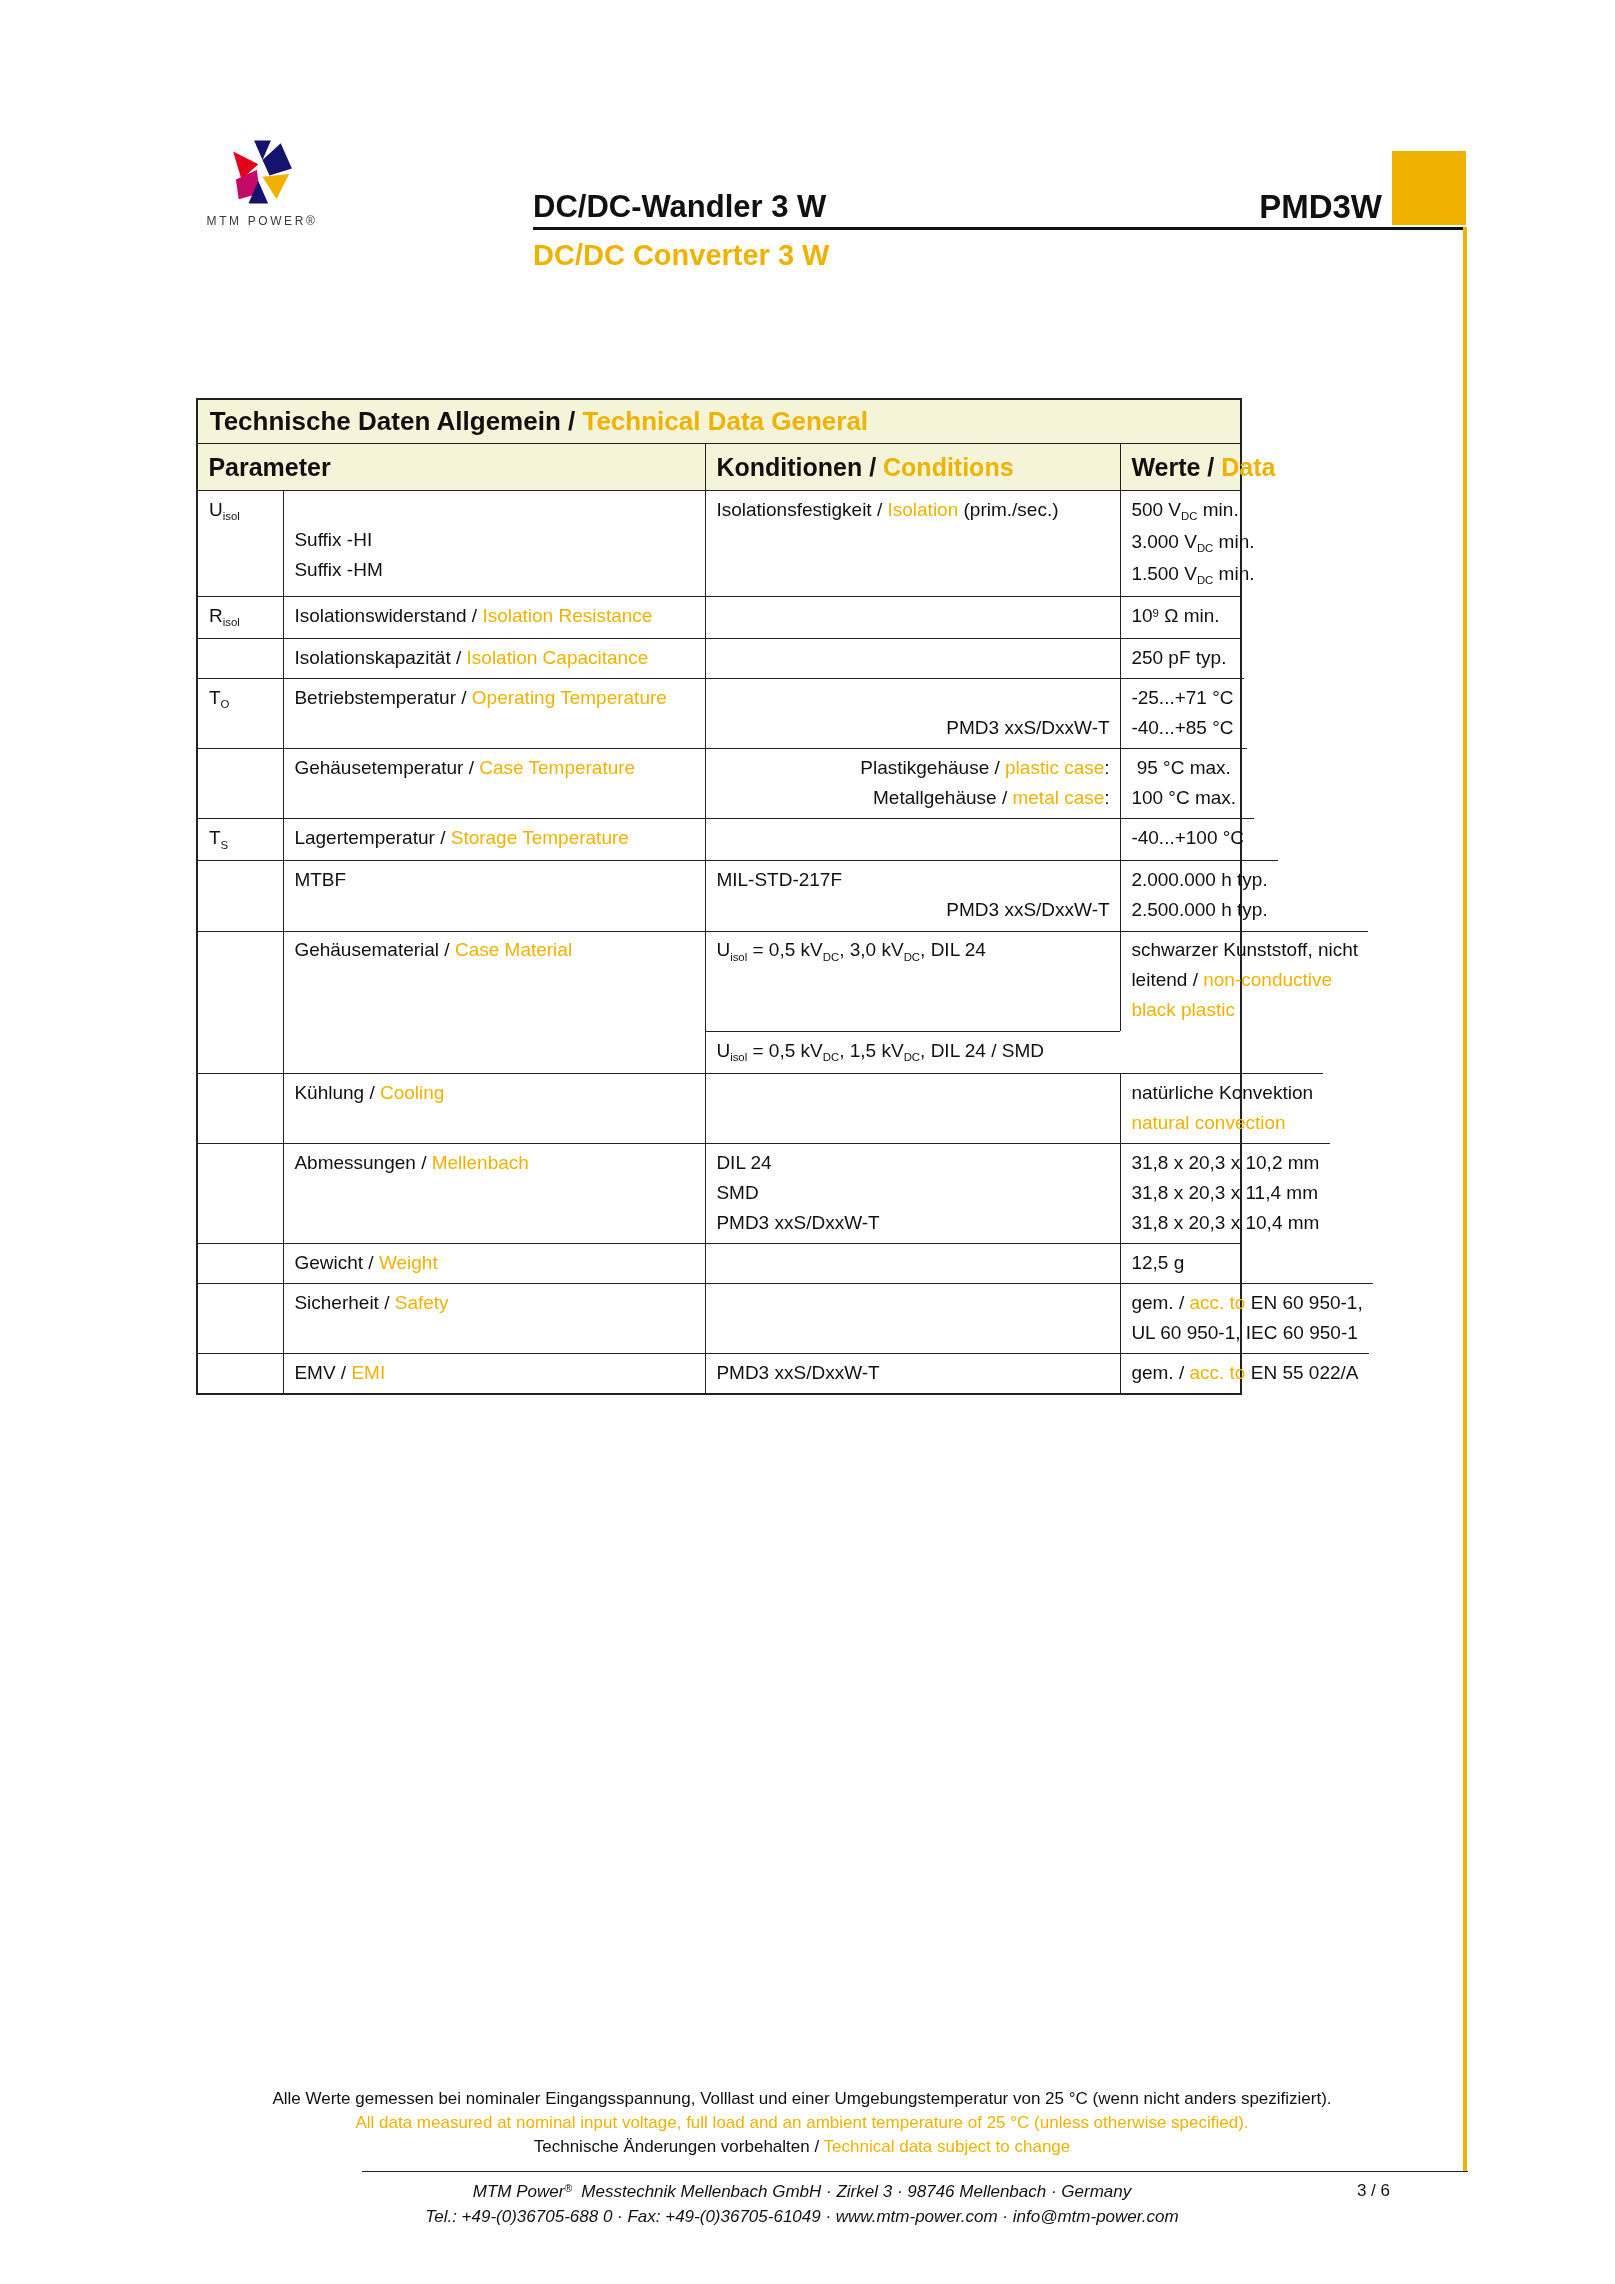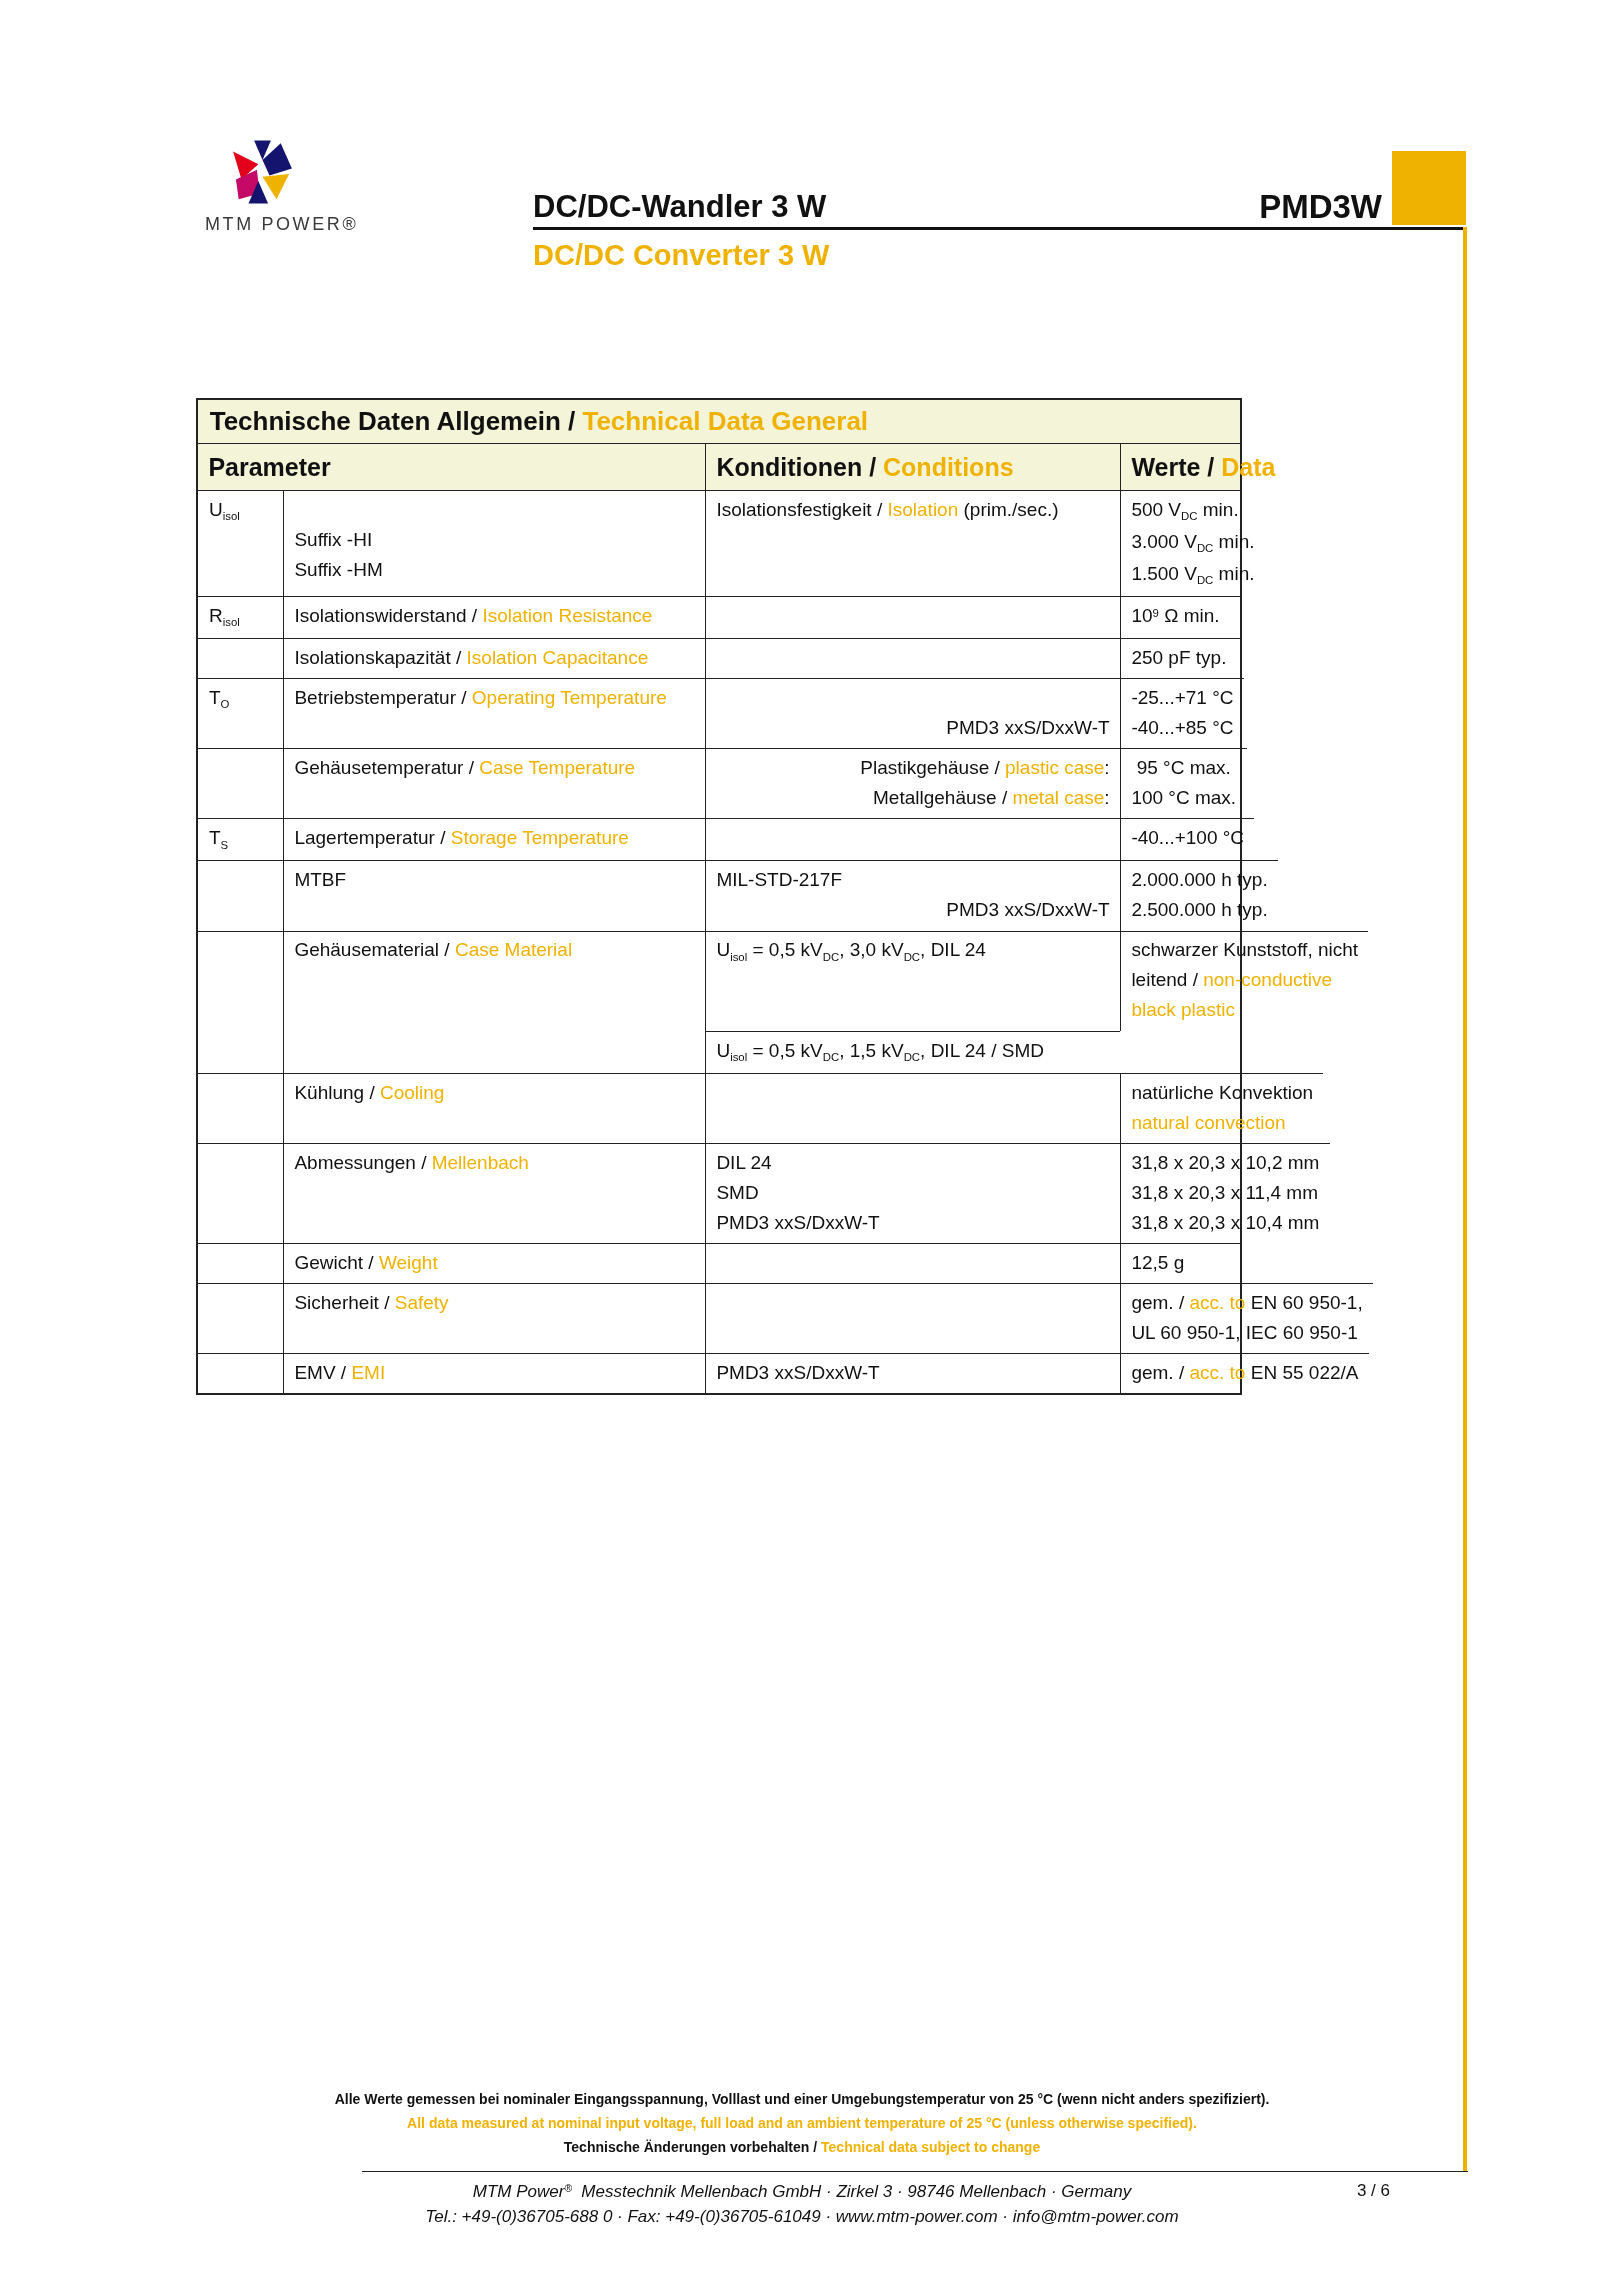--- a/index.html
+++ b/index.html
@@ -9,21 +9,21 @@
     font-family:"Liberation Sans", sans-serif; color:#111;
     --accent:#F0B200; --thead-bg:#F4F4D8;
   }
   .y { color:var(--accent); }
   sub { vertical-align:baseline; position:relative; top:0.38em; font-size:60%; }
   sup { vertical-align:baseline; position:relative; top:-0.45em; font-size:60%; }
 
   
   .logo { position:absolute; left:205px; top:139px; width:114px; text-align:center; }
   .logo svg { display:block; margin:0 auto; }
-  .logo-text { margin-top:5.2px; font-size:18px; letter-spacing:2.6px; color:#3a3a3a; white-space:nowrap; }
+  .logo-text { margin-top:5.2px; font-size:12px; letter-spacing:2.6px; color:#3a3a3a; white-space:nowrap; }
 
   .title-de { position:absolute; left:533px; top:189px; font-size:31px; font-weight:700; color:#111; }
   .product  { position:absolute; left:1076px; top:188px; width:306px; text-align:right; font-size:33px; font-weight:700; color:#111; }
   .accent-square { position:absolute; left:1392px; top:151px; width:74px; height:74px; background:var(--accent); }
   .header-rule { position:absolute; left:533px; top:227px; width:933px; height:3.3px; background:#111; }
   .title-en { position:absolute; left:533px; top:239px; font-size:29px; font-weight:700; color:var(--accent); }
   .accent-vline { position:absolute; left:1463px; top:227px; width:3.9px; height:1944px; background:var(--accent); }
 
   
   .tbl { position:absolute; left:196px; top:398px; width:1046px; border:2px solid #222; background:#fff; }
@@ -42,21 +42,21 @@
   .trow + .trow > .tcell { border-top:1.3px solid #222; }
   .trow.split > .c-sym, .trow.split > .c-name { border-top:none; }
   .tcell { padding:3.9px 10.4px 5.2px 10.4px; font-size:19px; }
   .c-sym { padding-left:11px; }
   .c-name, .c-cond, .c-val { border-left:1.3px solid #222; }
   .line { line-height:30px; min-height:30px; white-space:pre; }
   .line.right { text-align:right; }
 
   
   .notes { position:absolute; left:196px; top:2087px; width:1212px; text-align:center; }
-  .note { font-size:14px; line-height:24px; white-space:pre;font-weight:bold; }
+  .note { font-size:17px; line-height:24px; white-space:pre; }
   .footer-rule { position:absolute; left:362px; top:2171px; width:1106px; height:1.3px; background:#222; }
   .footer-line { position:absolute; left:196px; width:1212px; text-align:center; font-size:17px; line-height:22px; white-space:pre;font-style:italic; }
   .footer-company { top:2181px; }
   .footer-contact { top:2206px; }
   .page-number { position:absolute; left:1330px; top:2181px; width:60px; text-align:right; font-size:17px; }
 </style>
 </head>
 <body style="--accent: #F0B200; --thead-bg: #F4F4D8;">
 
 <div class="logo">

